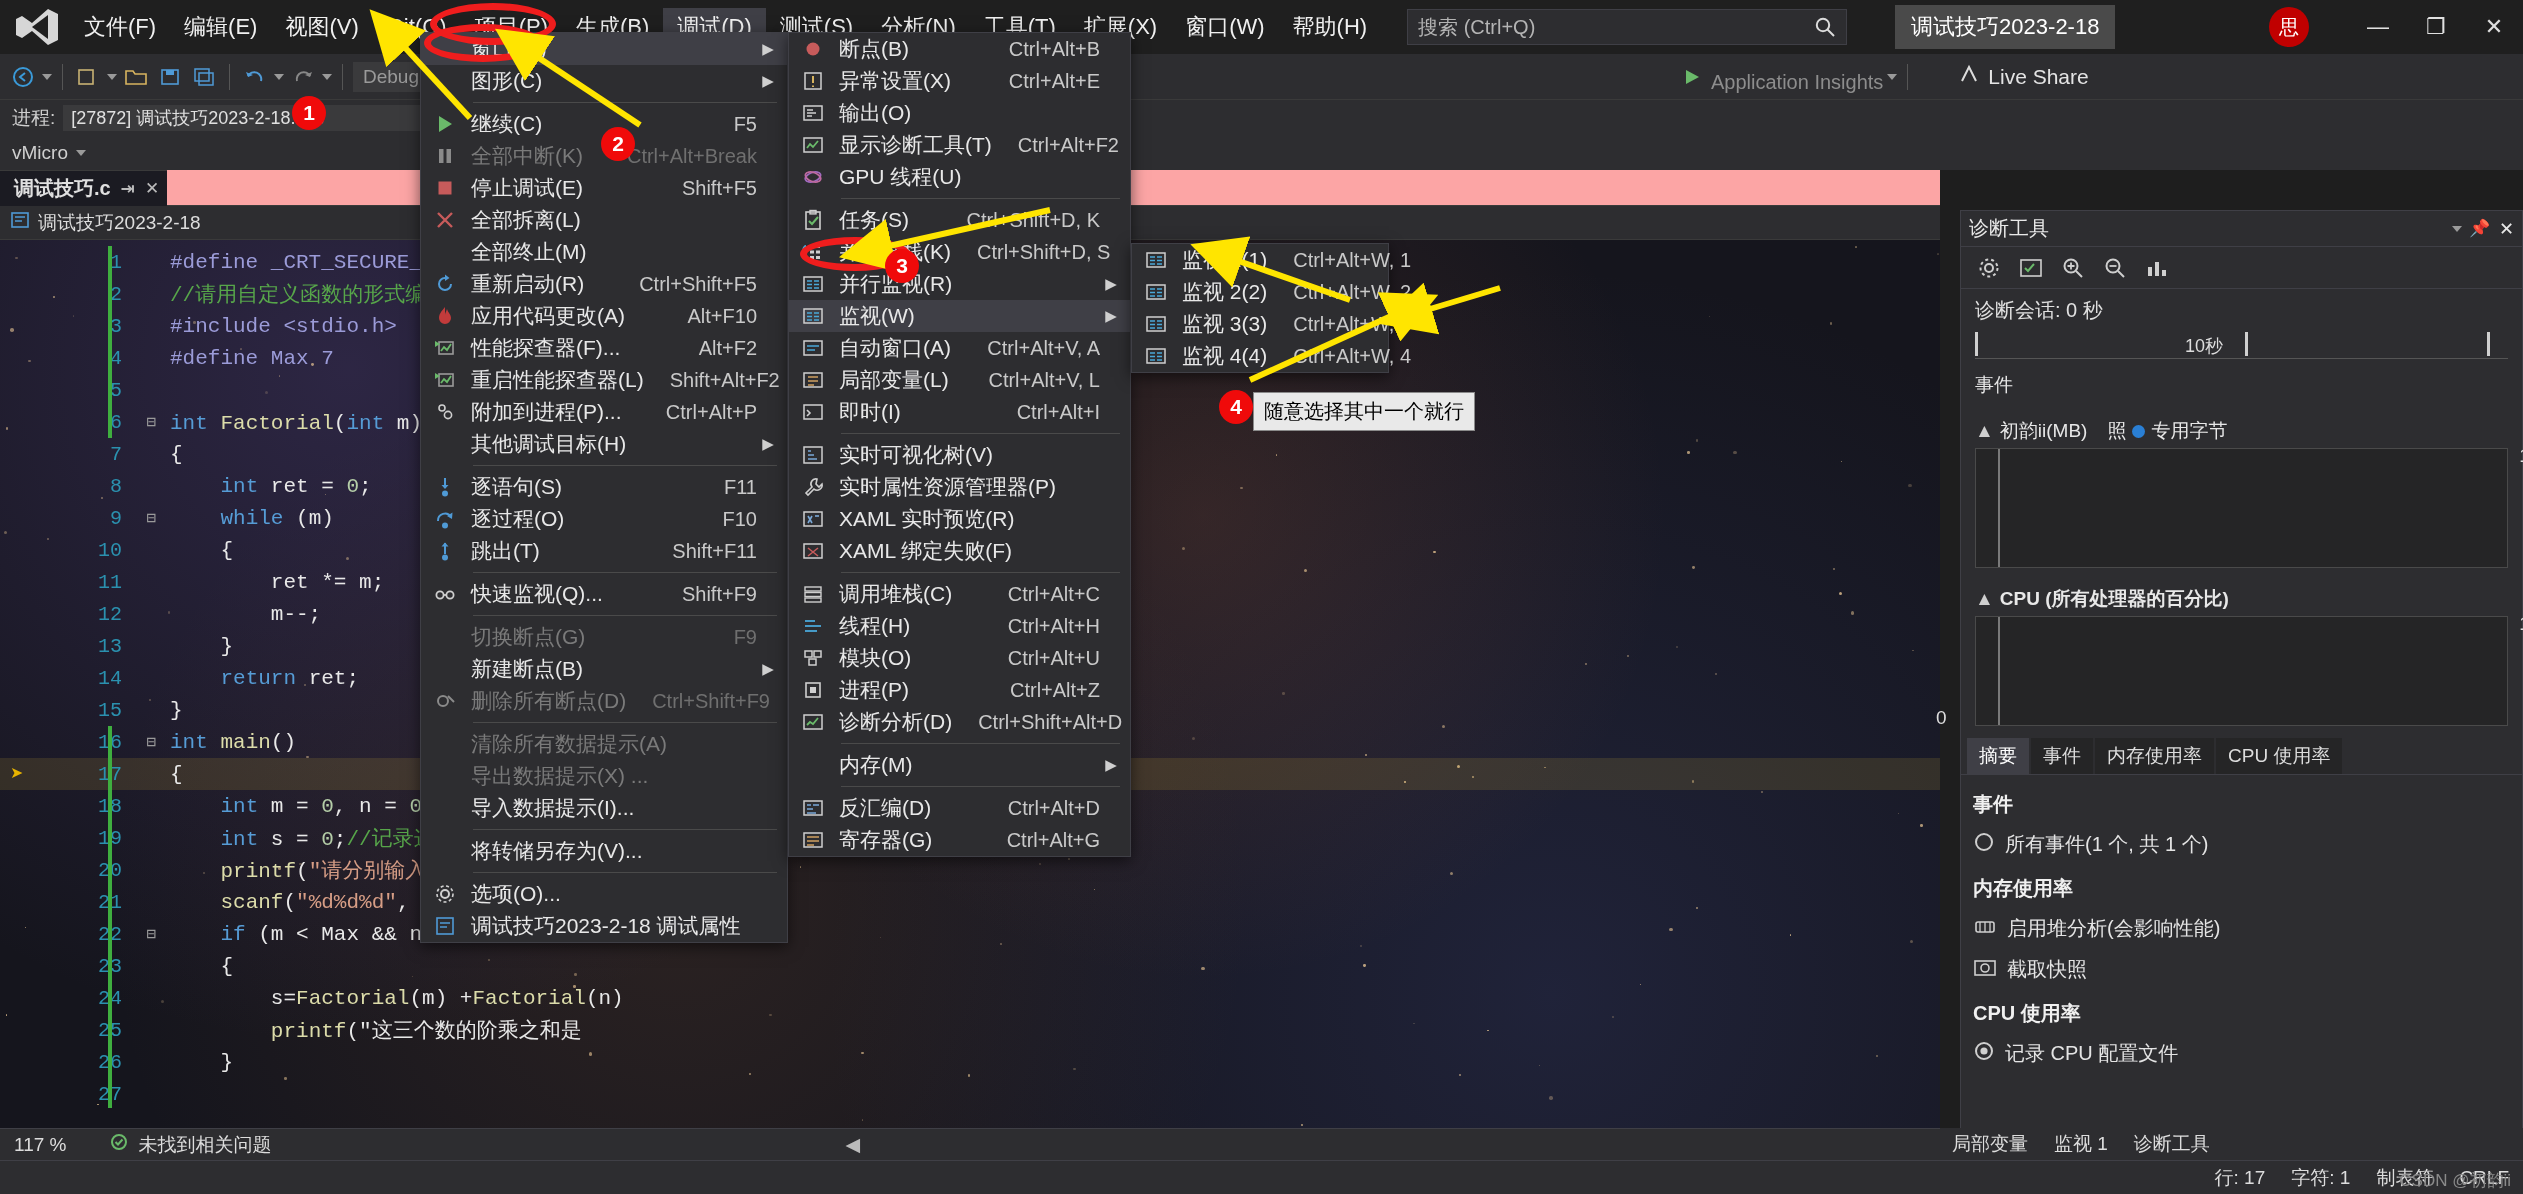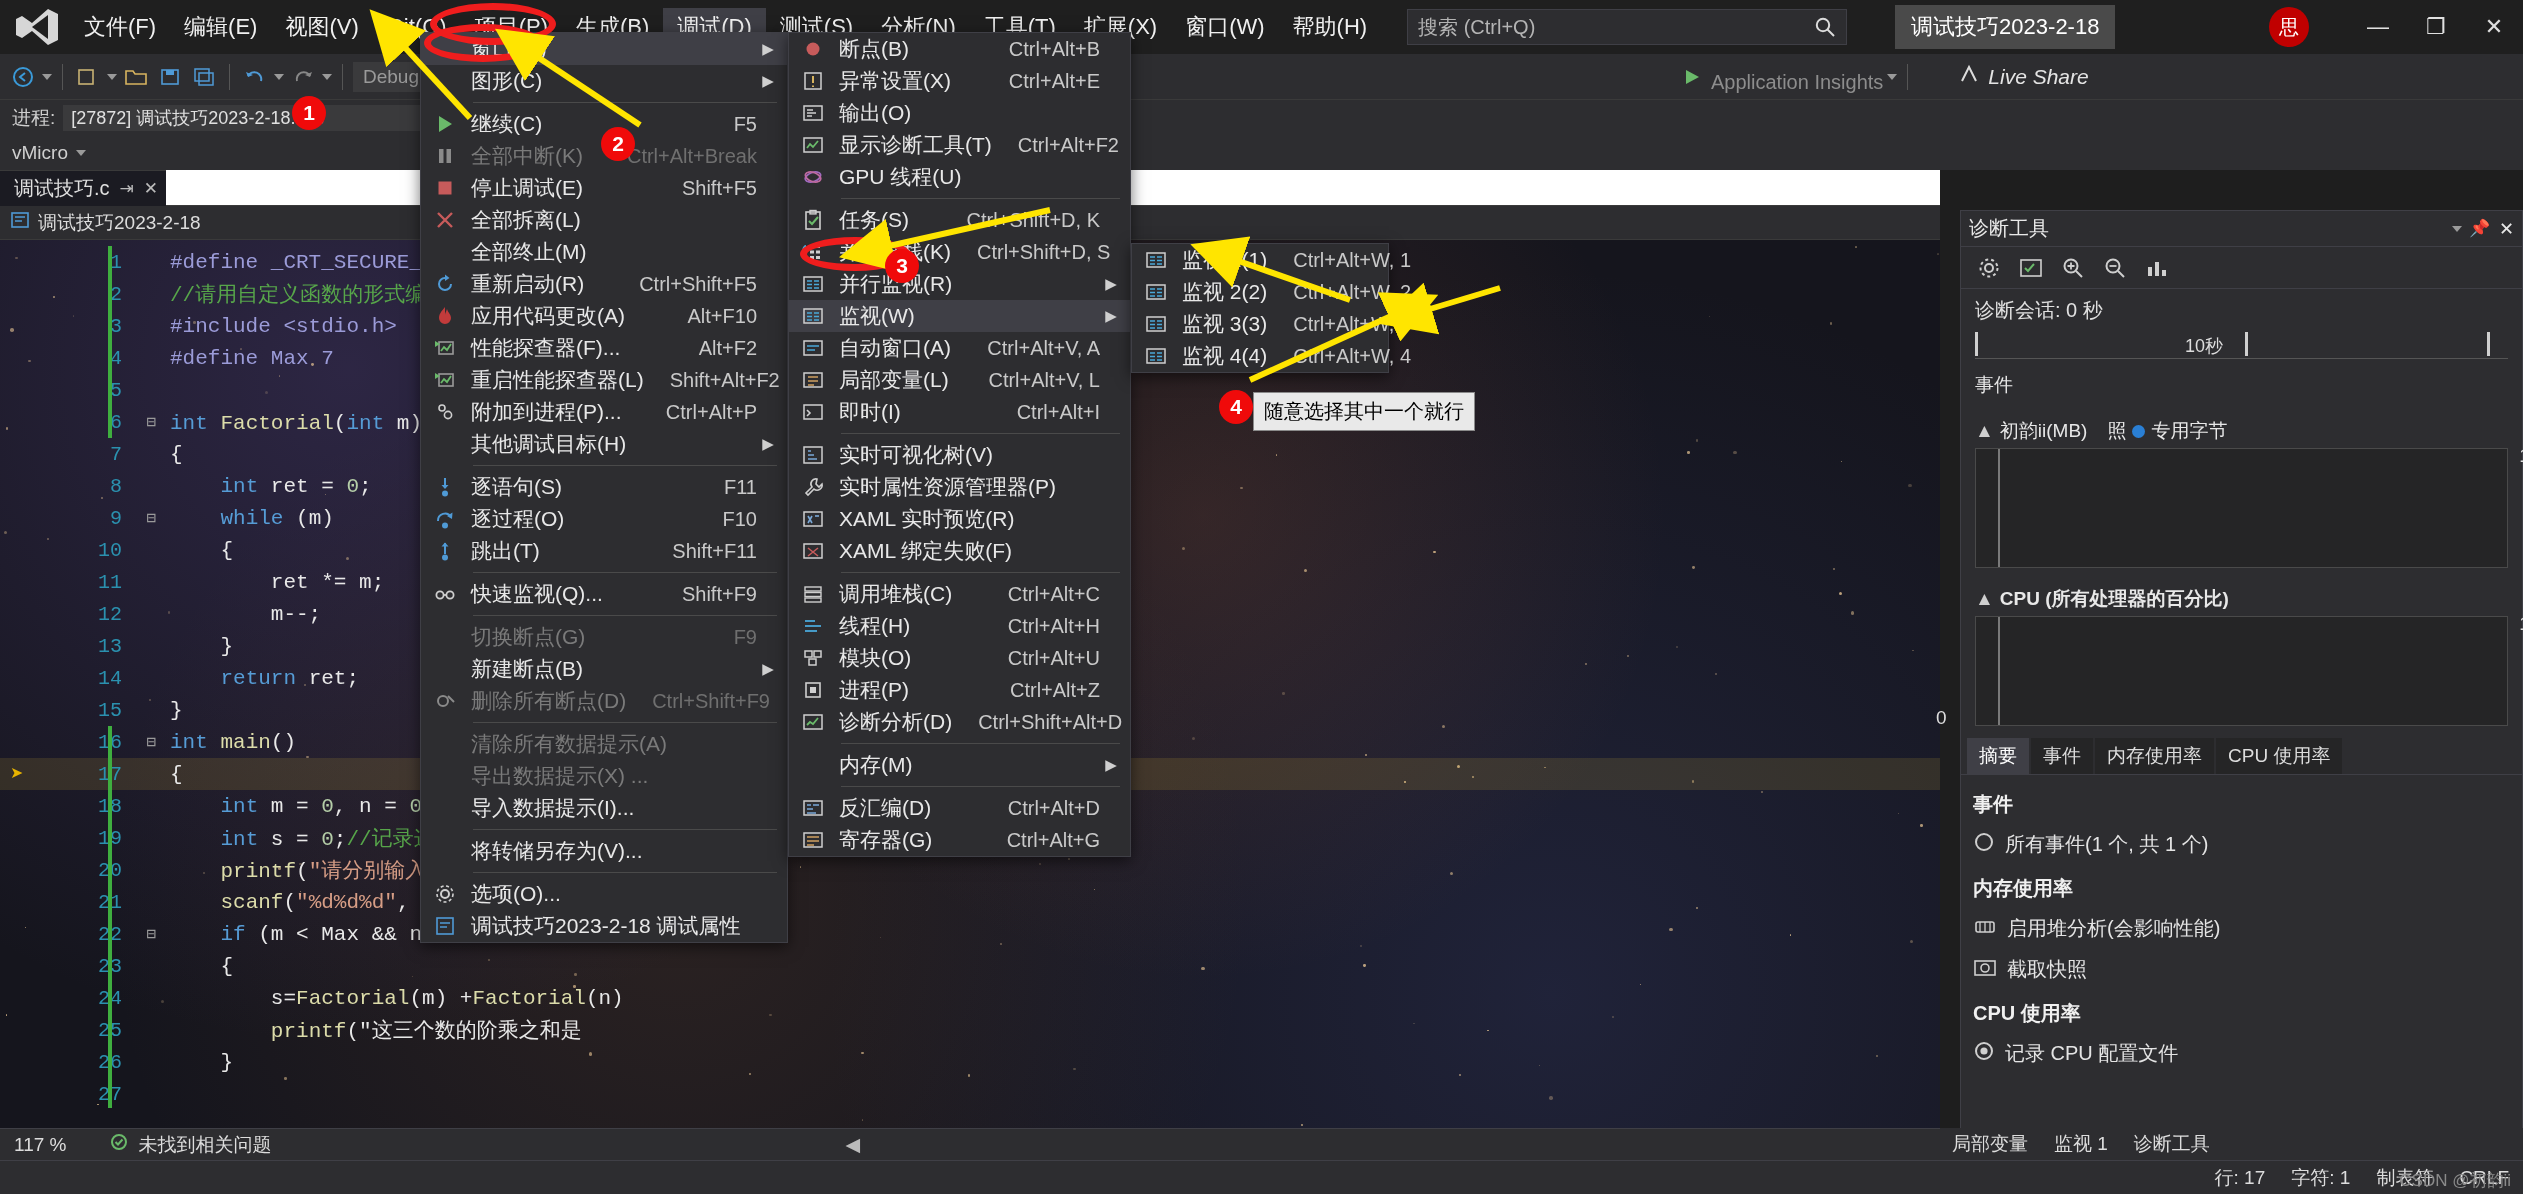--- a/index.html
+++ b/index.html
@@ -72,22 +72,23 @@
     background:#2d2d30; display:flex; align-items:center; gap:8px; padding-left:12px;
     font-size:19px; color:#cfcfcf;
   }
 
   
   #editor-wrap{
     position:absolute; left:0; top:170px; width:1940px; height:990px;
     background:#1b1b22;
   }
   #doc-tabbar{
-    height:36px; background:#ffffff; display:flex; align-items:center;
+    height:36px; background:#fca5a5; display:flex; align-items:center;
     border-bottom:1px solid #3a3a3a;
+    font-weight:bold;
   }
   .doc-tab{
     background:#1b1b22; color:#e0e0e0; font-size:20px; padding:6px 8px 6px 14px;
     display:flex; align-items:center; gap:10px; height:36px; border-top:1px solid #3a3a3a;
   }
   .pin, .xclose{ color:#bbb; font-size:17px; }
   #nav-bar{
     height:34px; background:#2d2d30; display:flex; align-items:center;
     border-bottom:1px solid #3a3a3a; font-size:19px; color:#ddd;
   }
@@ -320,21 +321,21 @@
     <span>x64</span>
   </div>
   <div class="tb-ico" style="margin-left:1120px;">
     <svg width="20" height="20" viewBox="0 0 20 20">
         <polygon points="4,3 17,10 4,17" fill="#6aba6a"></polygon>
       </svg>
   </div>
   <div style="color:#8d8d8d;font-size:20px;margin-top:12px;">Application Insights</div>
   <span class="caret"></span>
   <div class="tb-sep"></div>
-  <div style="display:flex;align-items:center;gap:8px;margin-left:40px;color:#e4e4e4;font-size:21px;font-style:italic;">
+  <div style="display:flex;align-items:center;gap:8px;margin-left:40px;color:#e4e4e4;font-size:21px;">
     <span>
       <svg width="22" height="22" viewBox="0 0 22 22">
           <path d="M4 18 L11 4 L18 18" fill="none" stroke="#dcdcdc" stroke-width="2"></path>
         </svg>
     </span>
     <span>Live Share</span>
   </div>
 </div>
 
 <div id="toolbar2">

